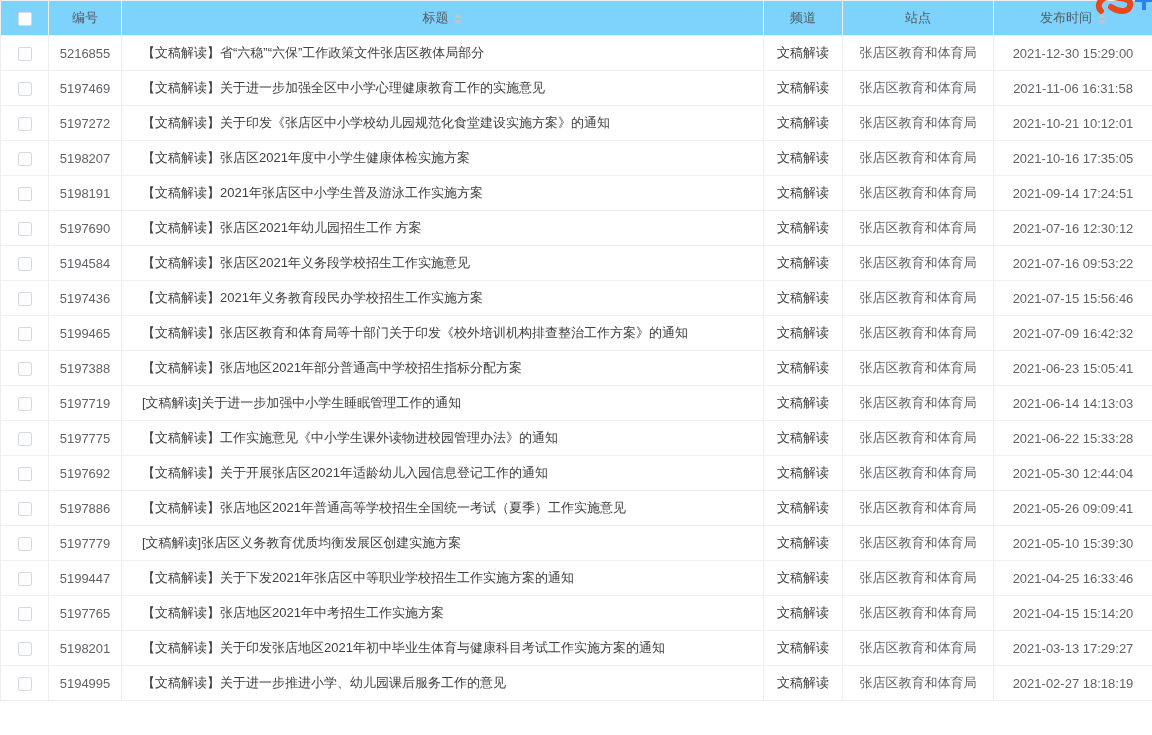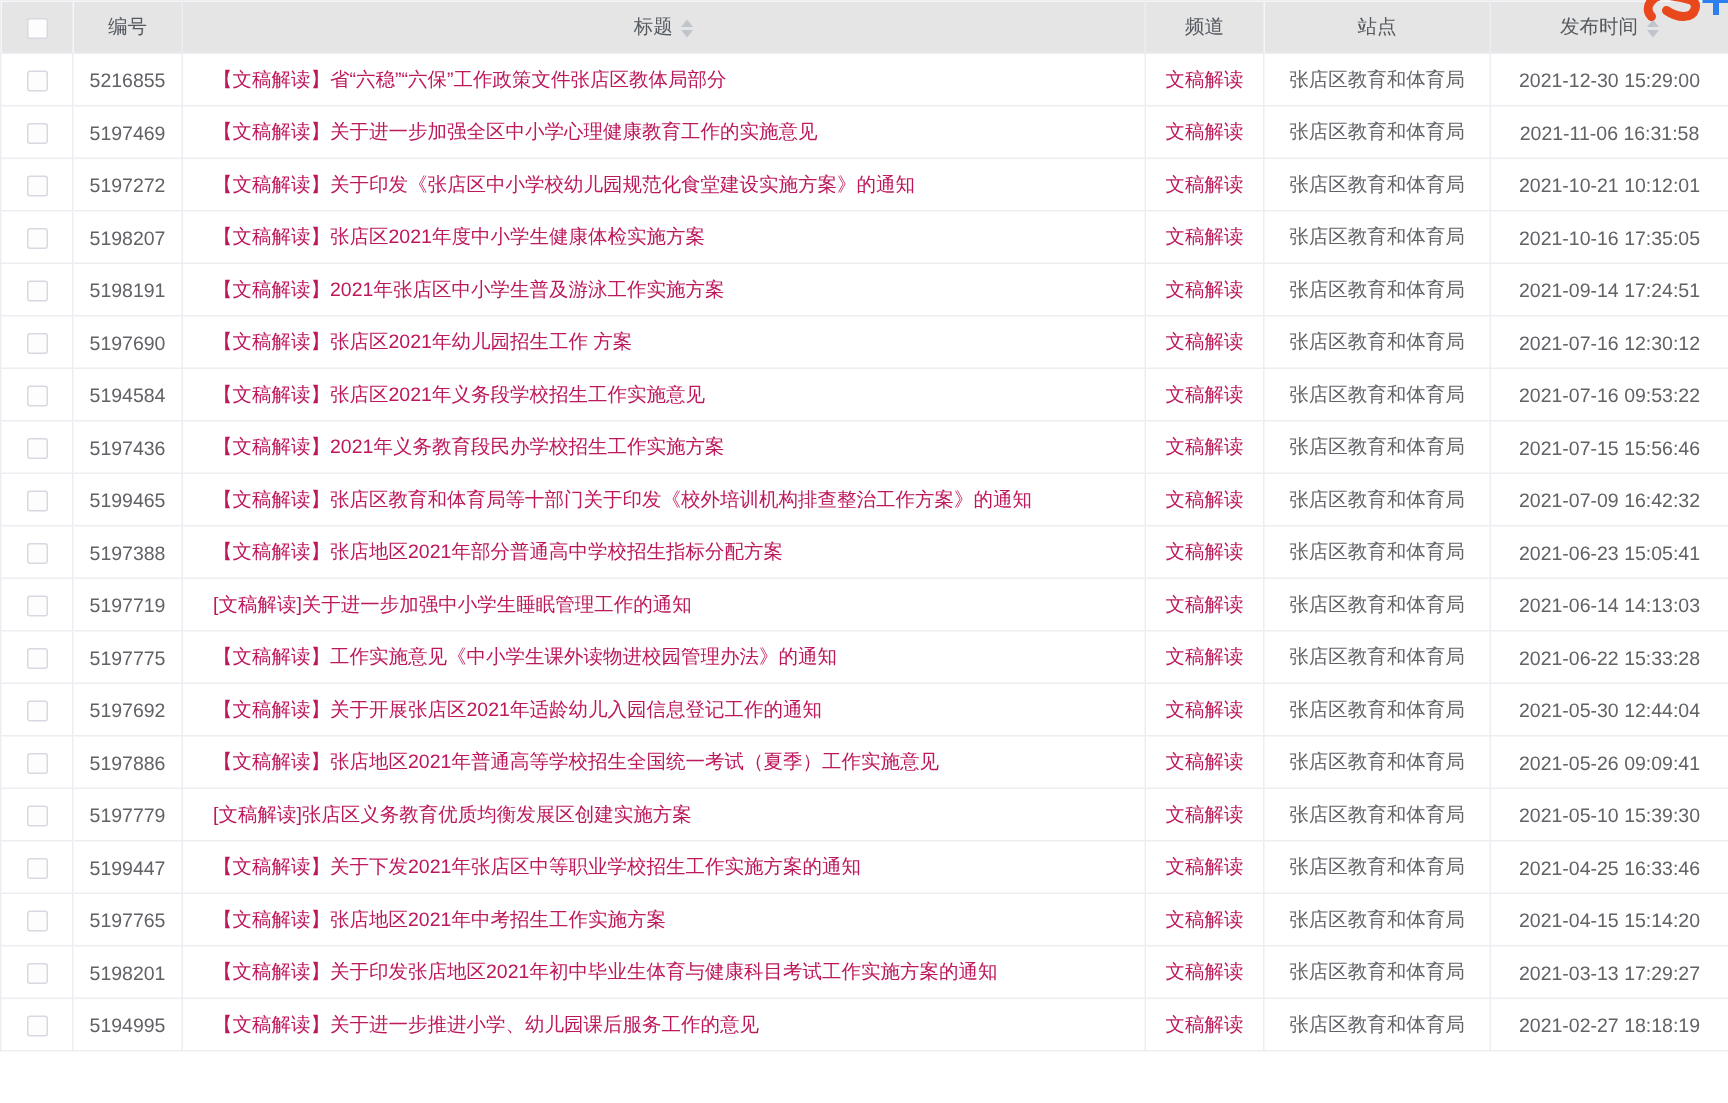--- a/index.html
+++ b/index.html
@@ -21,29 +21,29 @@
     font-size: 13px;
     font-weight: 400;
     color: #606266;
     text-align: center;
     vertical-align: middle;
     white-space: nowrap;
     overflow: hidden;
     padding: 0 4px;
   }
   .cms-table th {
-    background: #e5e5e5;
+    background: #7dd3fc;
     color: #54595f;
   }
   .cms-table td.cell-title {
     text-align: left;
     padding-left: 20px;
   }
   a.link {
-    color: #be185d;
+    color: #404040;
     text-decoration: none;
     cursor: pointer;
   }
   
   .cb {
     display: inline-block;
     width: 14px; height: 14px;
     border: 1px solid #d6dae0;
     border-radius: 2px;
     background: #fdfdfd;

